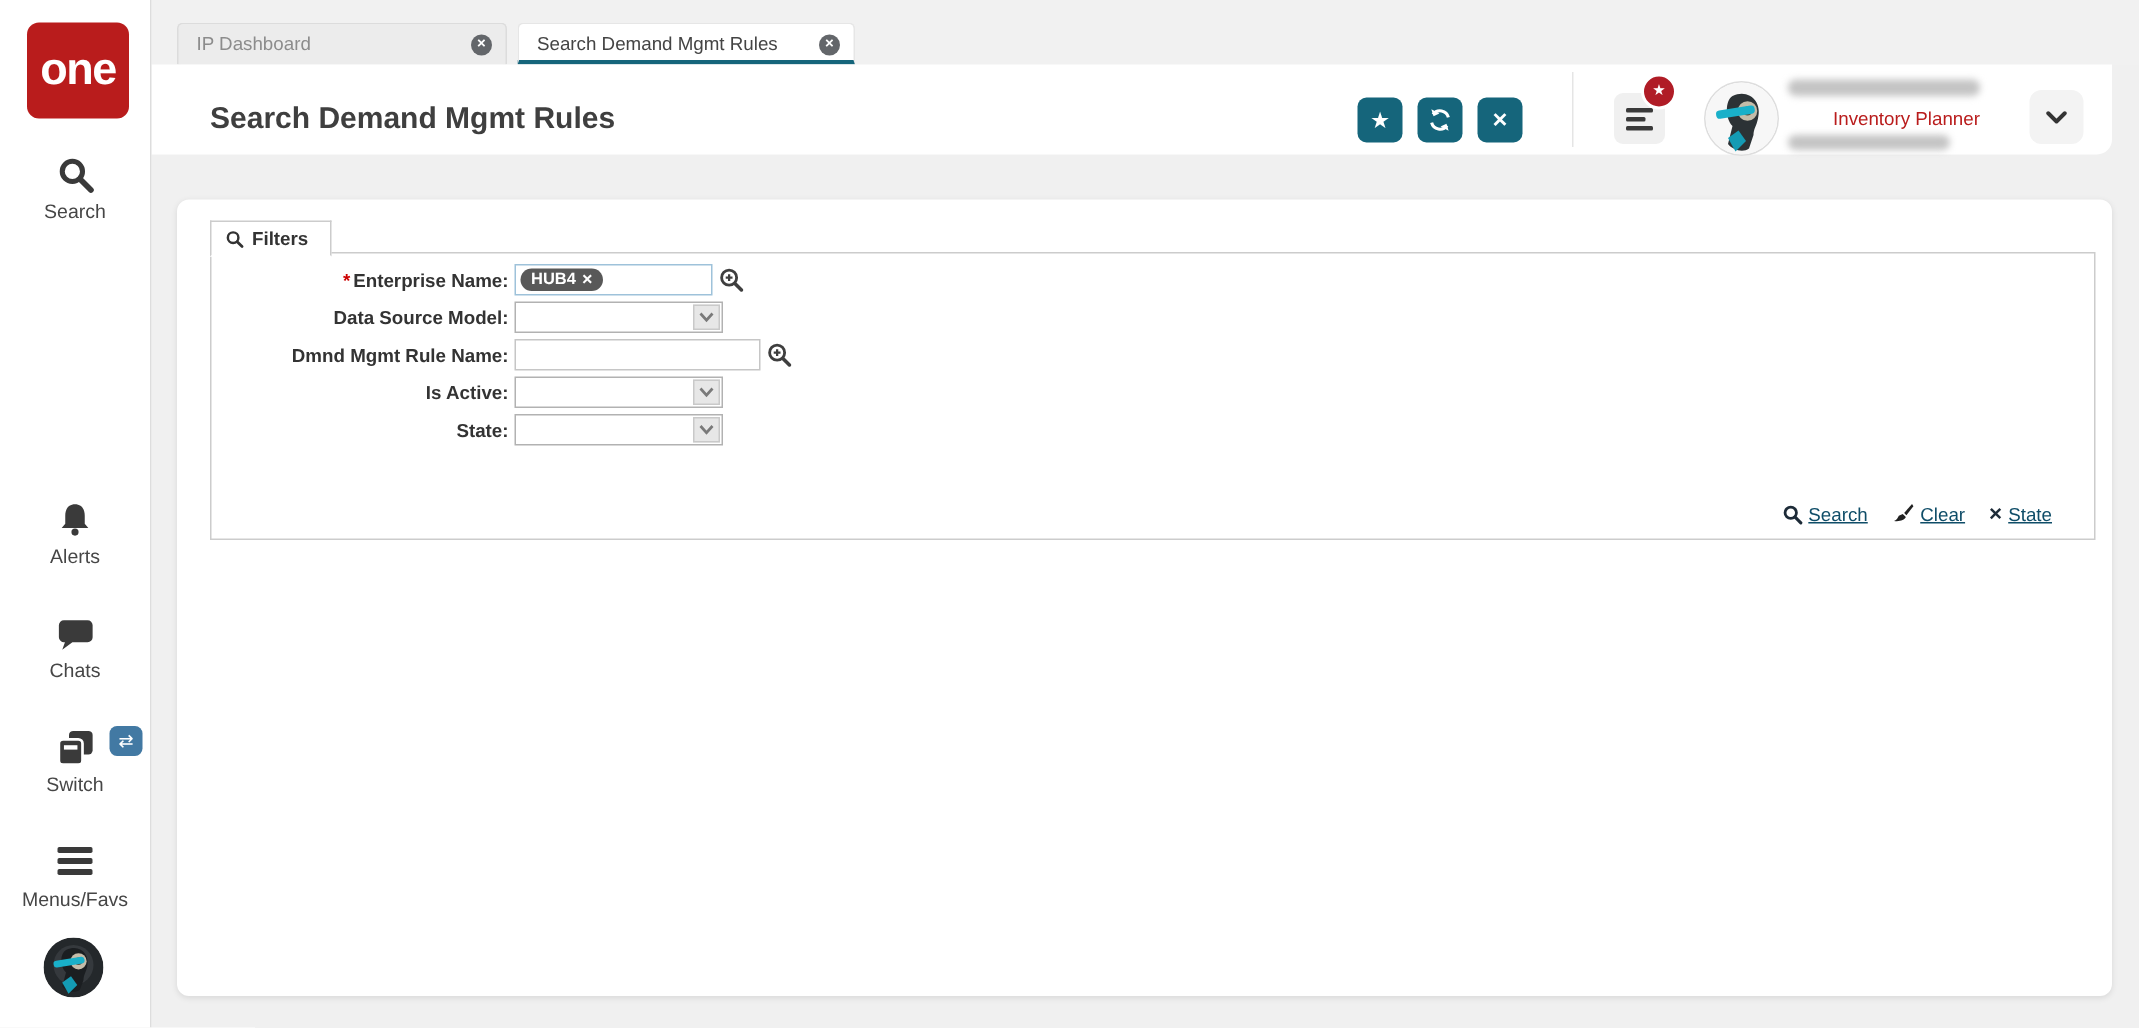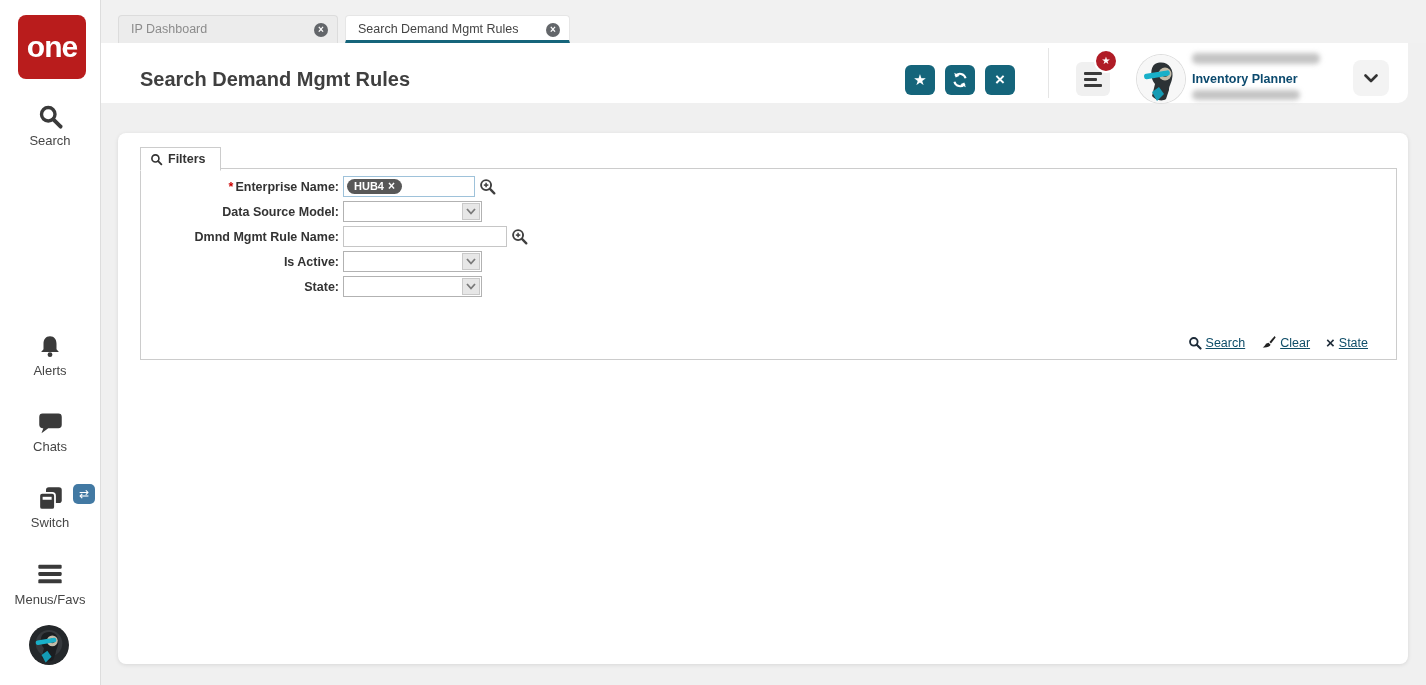--- a/index.html
+++ b/index.html
@@ -34,21 +34,21 @@
         display:flex;align-items:center;justify-content:center;cursor:pointer;font-size:15px;}
   .hdivider{position:absolute;left:948px;top:5px;width:1px;height:50px;background:#e5e5e5;}
   .menu-btn{position:absolute;left:976px;top:19px;width:34px;height:34px;border-radius:6px;background:#f0f0f0;
         display:flex;flex-direction:column;justify-content:center;gap:3px;padding-left:8px;box-sizing:border-box;cursor:pointer;}
   .menu-btn i{display:block;height:3px;background:#3a3a3a;border-radius:1px;}
   .menu-badge{position:absolute;left:994px;top:6px;width:20px;height:20px;border-radius:50%;background:#b01c26;
         border:2px solid #fff;color:#fff;font-size:10px;line-height:20px;text-align:center;box-sizing:content-box;cursor:pointer;}
   .avatar{position:absolute;left:1037px;top:12px;width:48px;height:48px;border-radius:50%;overflow:hidden;
         box-shadow:0 0 0 1px #ddd;cursor:pointer;}
   .ublur{position:absolute;background:#c4c4c4;border-radius:5px;filter:blur(2.5px);}
-  .urole{position:absolute;left:1092px;top:29px;font-size:12.5px;color:#0c4a6e;font-weight:bold;}
+  .urole{position:absolute;left:1122px;top:29px;font-size:12.5px;color:#b91c1c;}
   .chev-btn{position:absolute;left:1253px;top:17px;width:36px;height:36px;border-radius:8px;background:#f3f3f3;
         display:flex;align-items:center;justify-content:center;cursor:pointer;}
   
   .panel{position:absolute;left:118px;top:133px;width:1290px;height:531px;background:#fff;border-radius:8px;
         box-shadow:0 1px 4px rgba(0,0,0,.10);}
   .filters-tab{position:absolute;left:22px;top:14px;height:22px;padding:0 14px 0 9px;background:#fff;
         border:1px solid #ccc;border-bottom:1px solid #fff;z-index:2;display:flex;align-items:center;gap:5px;
         font-size:12.5px;font-weight:bold;color:#333;cursor:pointer;}
   .fieldset{position:absolute;left:22px;top:35px;width:1257px;height:192px;border:1px solid #ccc;box-sizing:border-box;padding-left:36px;}
   .frow{display:flex;align-items:center;height:21px;margin:4px 0 0 0;}

